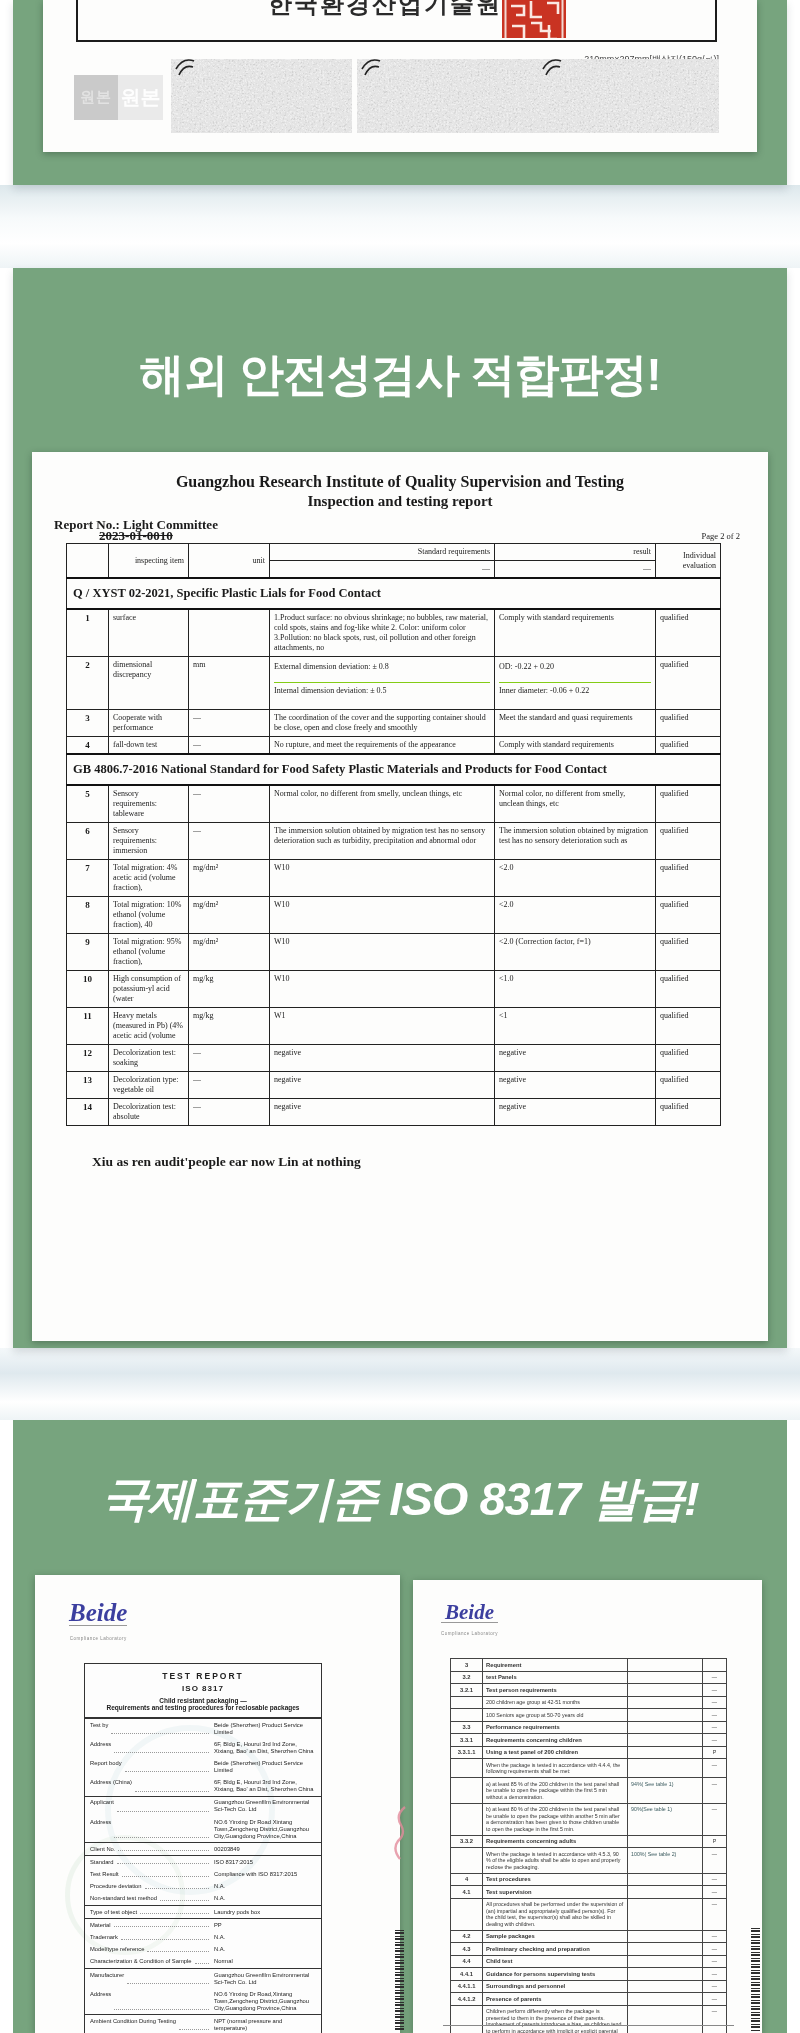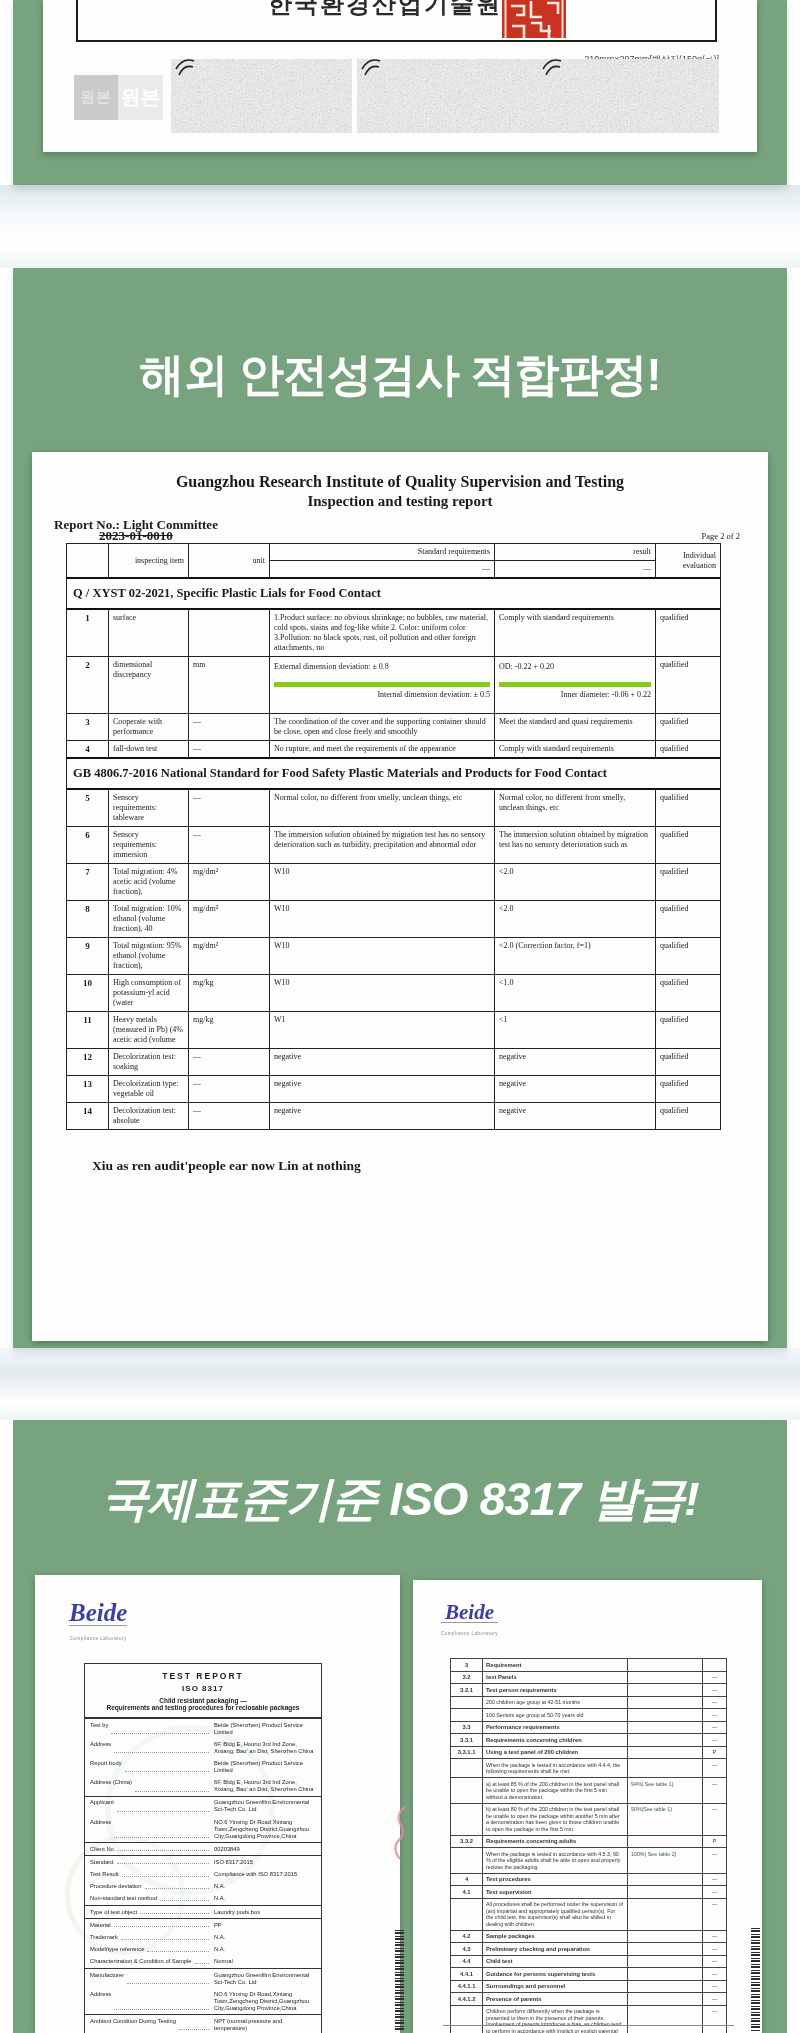--- a/index.html
+++ b/index.html
@@ -52,21 +52,21 @@
   table.report { border-collapse:collapse; width:654px; margin:2px 0 0 12px; table-layout:fixed; }
   table.report col.w-no{width:42px} table.report col.w-item{width:80px} table.report col.w-unit{width:81px}
   table.report col.w-std{width:225px} table.report col.w-res{width:161px} table.report col.w-ev{width:65px}
   table.report th, table.report td { border:1px solid #222; font-size:8px; line-height:10px;
        padding:3px 4px; vertical-align:top; text-align:left; font-weight:400; word-wrap:break-word; }
   table.report th { text-align:right; vertical-align:middle; }
   table.report td.c-no { text-align:center; font-weight:700; font-size:9px; }
   table.report tr.sec td { font-weight:700; font-size:12.5px; line-height:15px; padding:7px 6px;
        border-top:2px solid #111; border-bottom:2px solid #111; }
   .subcell { padding:2px 0 10px; }
-  .sub-border { border-top:5px solid #84cc16; padding-top:3px;text-align:right; }
+  .sub-border { border-top:1px solid #84cc16; padding-top:3px; }
   .rep-footer { margin-top:28px; padding-left:38px; font-weight:700; font-size:13.5px; }
 
   
   .certs { position:relative; display:flex; margin:45px 0 0 22px; }
   .cardL { width:365px; height:458px; position:relative; overflow:hidden; }
   .cardR { width:349px; height:453px; margin-left:13px; margin-top:5px; position:relative; overflow:hidden; }
   .beide { font-family:"Liberation Serif","DejaVu Serif",serif; font-style:italic; font-weight:700;
            color:var(--logo_blue,#3c3f9f);text-align:center; }
   .cardL .beide { font-size:25px; position:absolute; left:34px; top:26px; line-height:24px;}
   .cardR .beide { font-size:21px; position:absolute; left:28px; top:22px; line-height:20px;}

